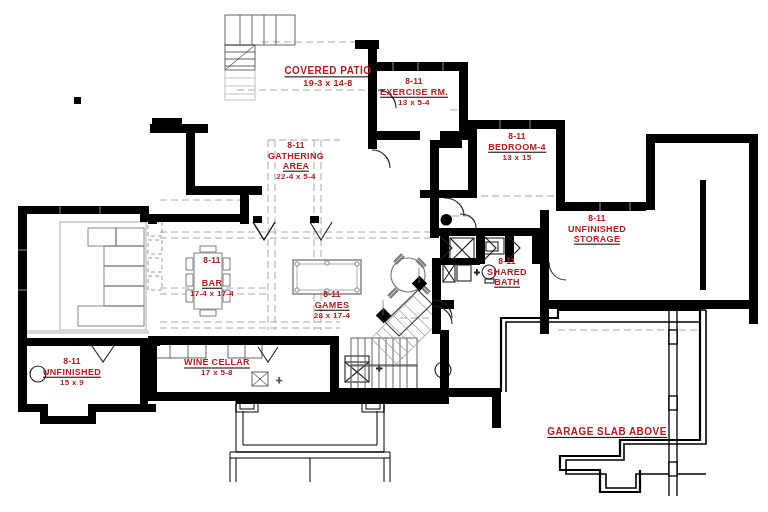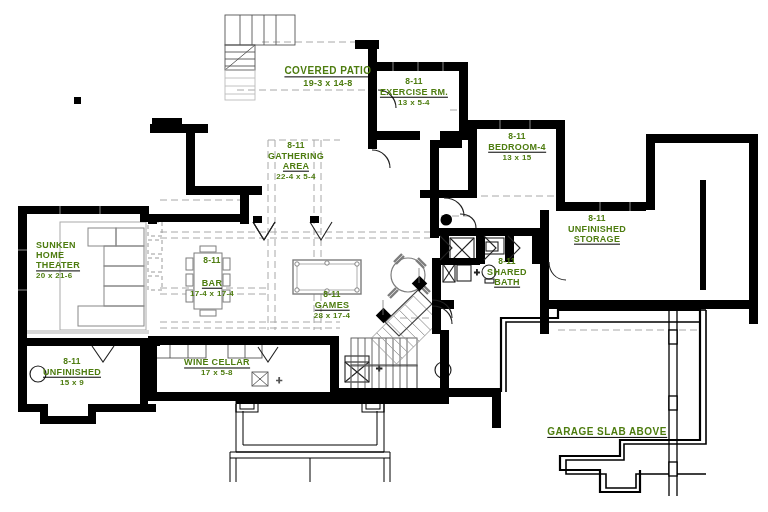--- a/index.html
+++ b/index.html
@@ -18,21 +18,21 @@
   #plan-svg {
     position: absolute;
     top: 0; left: 0;
     width: 768px;
     height: 512px;
   }
   
   .room-label {
     position: absolute;
     text-align: center;
-    color: #4d7c0f;
+    color: #b91c1c;
     font-family: "Liberation Sans", sans-serif;
     line-height: 1.12;
     white-space: nowrap;
     pointer-events: none;
   }
   .room-label .ceil {
     display: block;
     font-size: 8.5px;
     font-weight: 600;
     letter-spacing: 0.2px;
@@ -469,26 +469,20 @@
     <span class="rname">AREA</span>
     <span class="rdim">22-4 x 5-4</span>
   </div>
 
   <div class="room-label small" style="left:597px; top:229px; transform:translate(-50%,-50%);">
     <span class="ceil">8-11</span>
     <span class="rname nounder">UNFINISHED</span>
     <span class="rname">STORAGE</span>
   </div>
 
-  <div class="room-label small" style="left:58px; top:261px; transform:translate(-50%,-50%); text-align:left;">
-    <span class="rname nounder" style="margin:0;">SUNKEN</span>
-    <span class="rname nounder" style="margin:0;">HOME</span>
-    <span class="rname" style="margin:0;">THEATER</span>
-    <span class="rdim" style="text-align:left;">20 x 21-6</span>
-  </div>
 
   <div class="room-label small" style="left:212px; top:277px; transform:translate(-50%,-50%);">
     <span class="ceil" style="margin-bottom:12px;">8-11</span>
     <span class="rname">BAR</span>
     <span class="rdim">17-4 x 17-4</span>
   </div>
 
   <div class="room-label small" style="left:332px; top:305px; transform:translate(-50%,-50%);">
     <span class="ceil">8-11</span>
     <span class="rname">GAMES</span>

